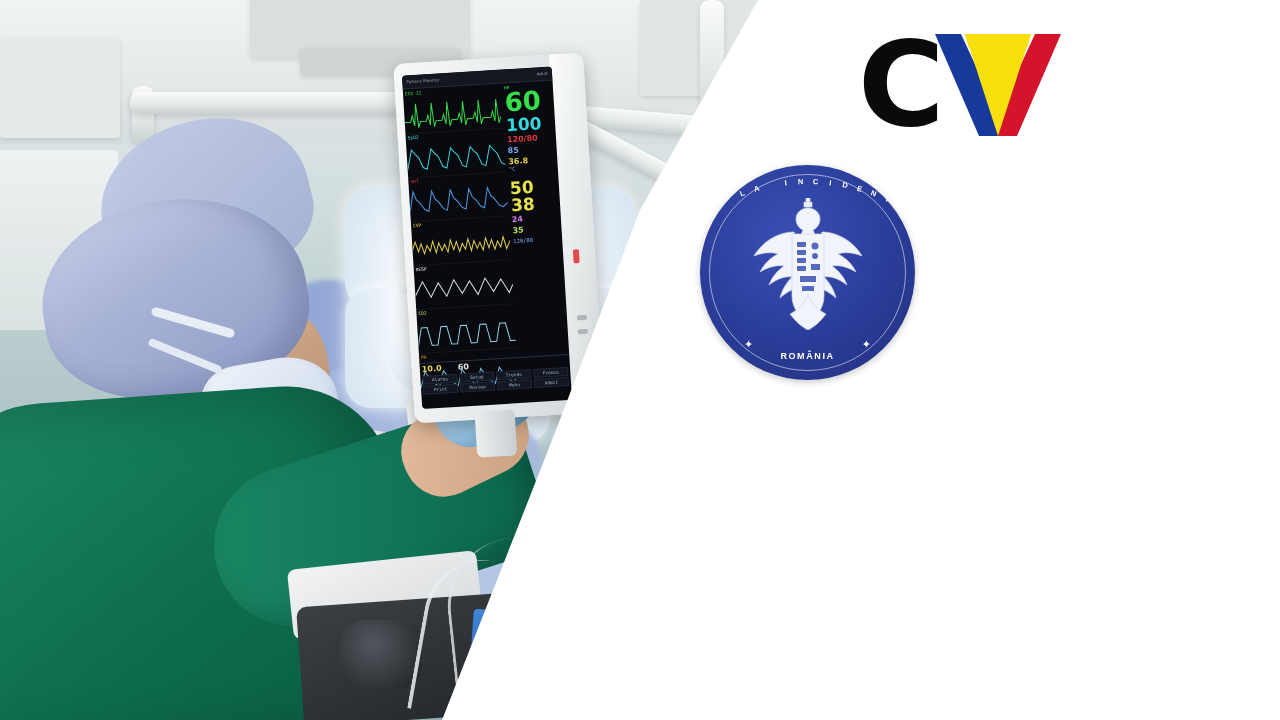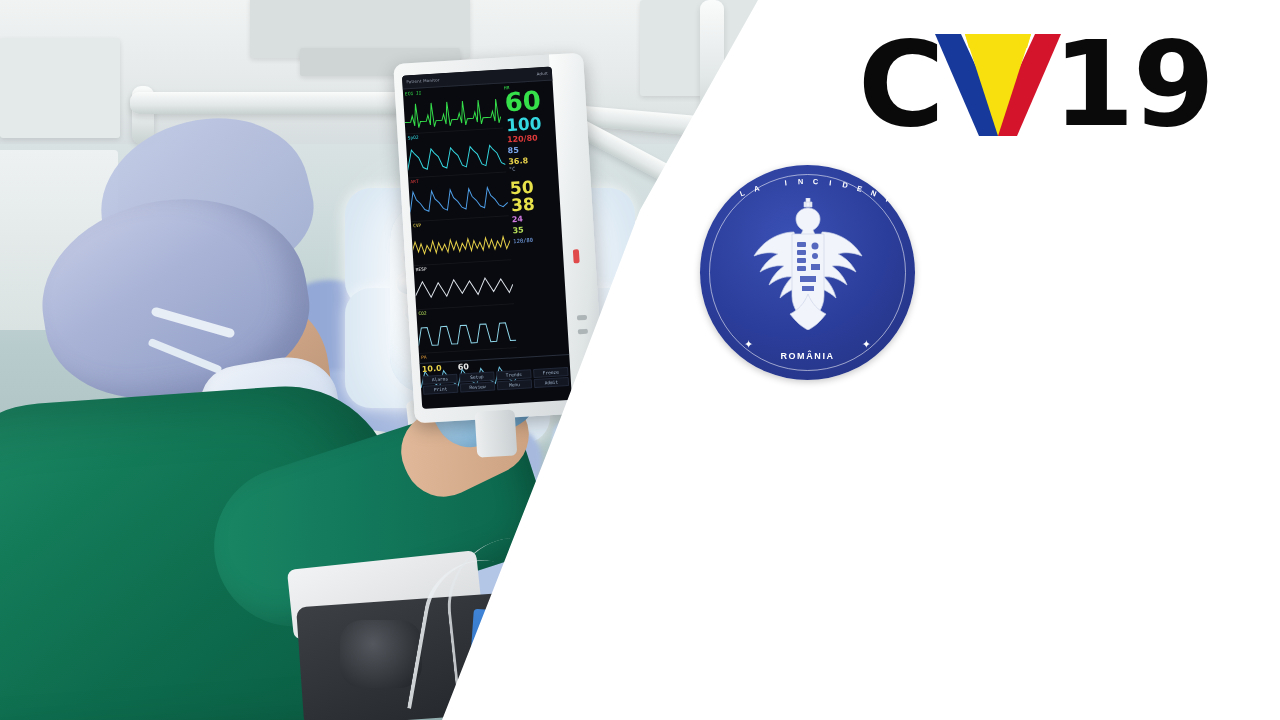--- a/index.html
+++ b/index.html
@@ -545,21 +545,20 @@
     <div class="cv-c">C</div>
     <div class="cv-v">
       <svg viewBox="0 0 126 104" width="126" height="104">
         <polygon points="0,2 26,2 63,82 63,104 44,104" fill="#16399b"></polygon>
         <polygon points="126,2 100,2 63,82 63,104 82,104" fill="#d3142a"></polygon>
         <polygon points="30,2 96,2 63,104" fill="#f7e00d"></polygon>
         <polygon points="30,2 44,2 40,16 34,16" fill="#f7e00d"></polygon>
         <polygon points="82,2 96,2 92,16 86,16" fill="#f7e00d"></polygon>
       </svg>
     </div>
-    <div class="cv-19">19</div>
   </div>
 
   <div class="cert-row">
     <div class="seal">
       <div class="seal-outer"></div>
       <div class="seal-ring"></div>
       <div class="seal-text" id="seal-arc">
           <span style="transform: rotate(-148deg) translate(-50%, -96px);">C</span>
           <span style="transform: rotate(-143.446deg) translate(-50%, -96px);">E</span>
           <span style="transform: rotate(-138.892deg) translate(-50%, -96px);">N</span>

